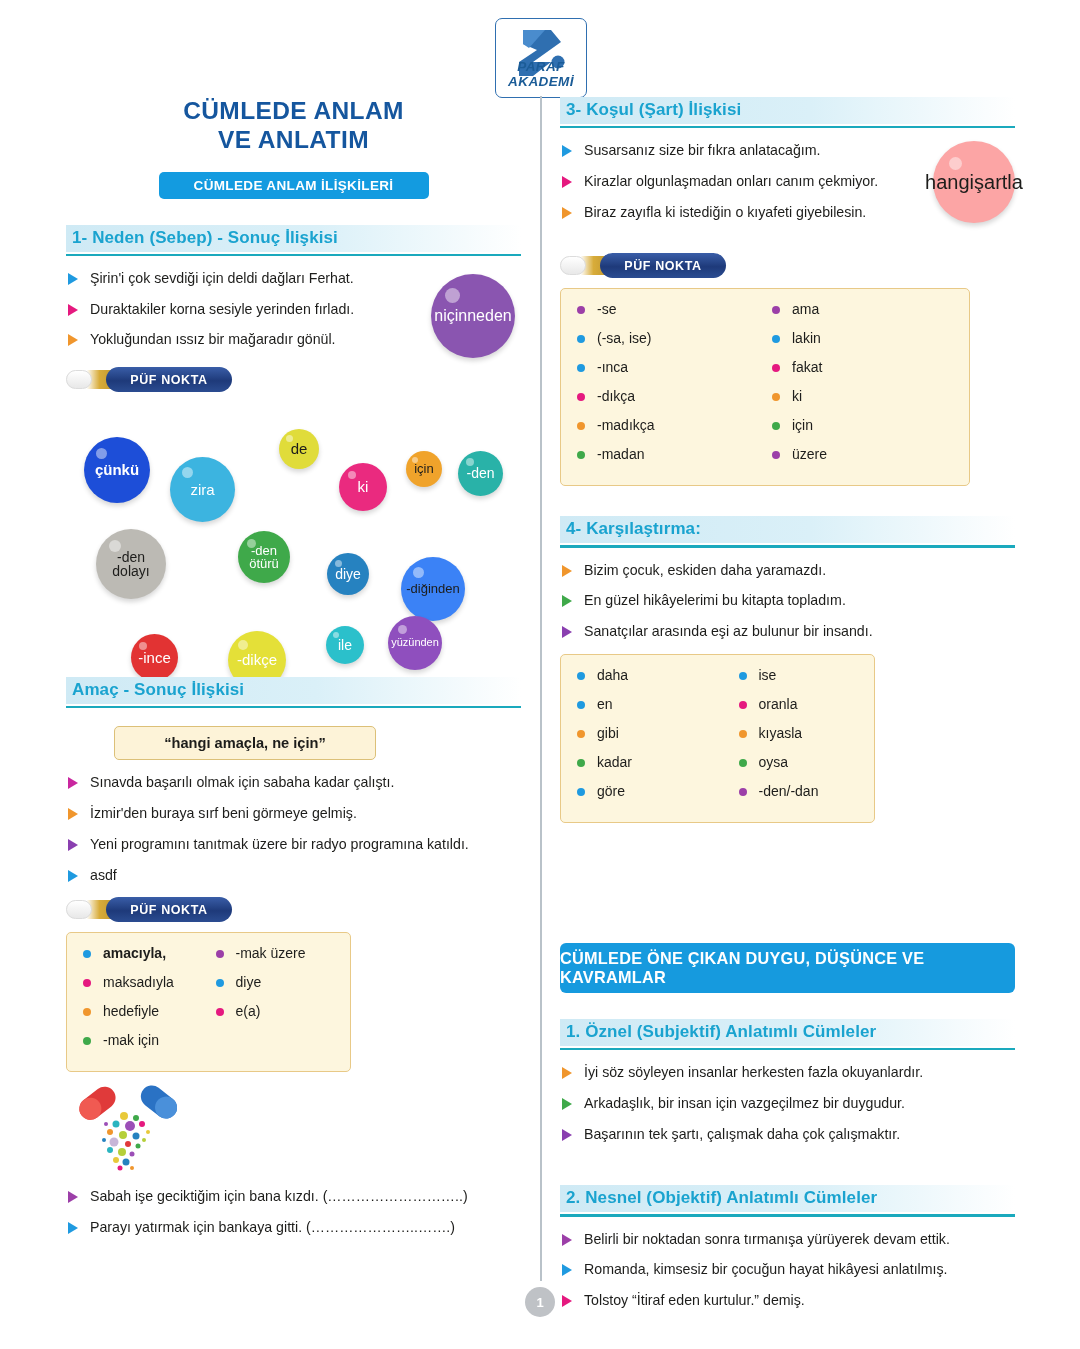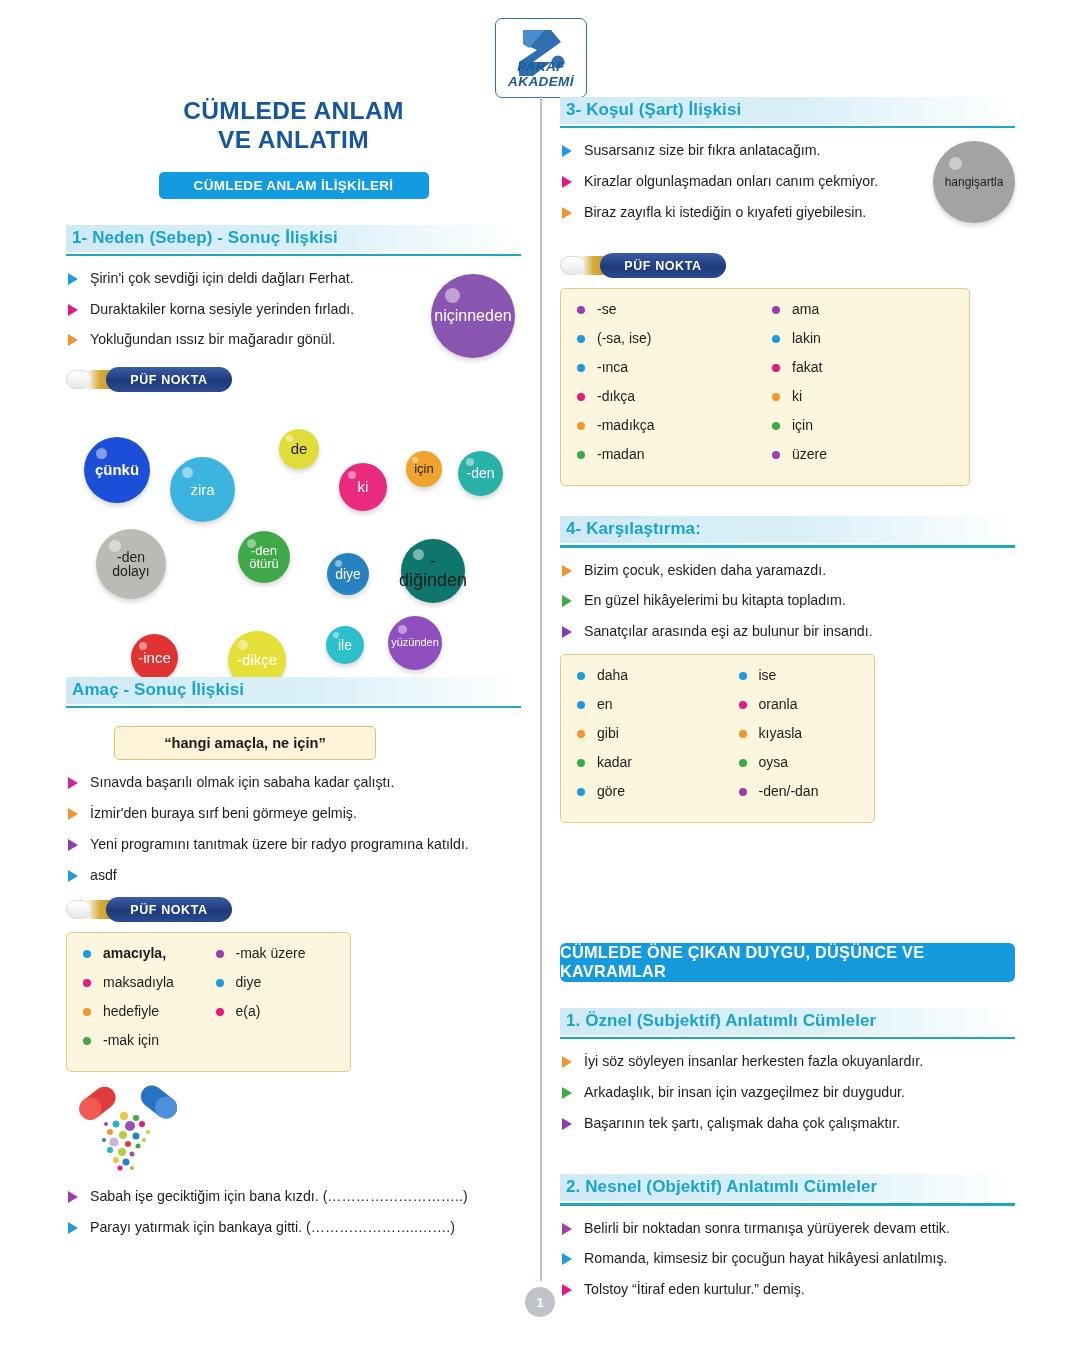--- a/index.html
+++ b/index.html
@@ -120,21 +120,21 @@
   
   .qbox {
     margin: 18px 0 0 48px; width: 262px; height: 34px;
     background: #fdf3d8; border: 1px solid #dcc078; border-radius: 5px;
     display: flex; align-items: center; justify-content: center;
     font-weight: bold; font-size: 14.6px; color: #1d1d1b;
   }
 
   
   .banner {
-    margin-top: 10px; height: 39px; background: #169ade; border-radius: 6px;
+    margin-top: 10px; height: 50px; background: #169ade; border-radius: 6px;
     display: flex; align-items: center; justify-content: center;
     color: #fff; font-weight: bold; font-size: 16.3px; letter-spacing: .25px;
   }
 
   
   .pageno {
     position: absolute; left: 525px; top: 1287px;
     width: 30px; height: 30px; border-radius: 50%; background: #bfc2c6;
     display: flex; align-items: center; justify-content: center;
     color: #fff; font-size: 13px; font-weight: bold;
@@ -224,21 +224,21 @@
           <span>-den<br>dolayı</span>
         </div>
         <div class="bubble" style="left: 172px; top: 130px; width: 52px; height: 52px; background: rgb(63, 169, 74); color: rgb(255, 255, 255); font-size: 13px;">
           <div class="gl" style="width: 9px; height: 9px; left: 9px; top: 8px;"></div>
           <span>-den<br>ötürü</span>
         </div>
         <div class="bubble" style="left: 261px; top: 152px; width: 42px; height: 42px; background: rgb(38, 130, 192); color: rgb(255, 255, 255); font-size: 14px;">
           <div class="gl" style="width: 7px; height: 7px; left: 8px; top: 7px;"></div>
           <span>diye</span>
         </div>
-        <div class="bubble" style="left: 335px; top: 138px; width: 64px; height: 64px; background: #0f766e; color: rgb(29, 29, 27); font-size: 18px;">
+        <div class="bubble" style="left: 335px; top: 156px; width: 64px; height: 64px; background: #3b82f6; color: rgb(29, 29, 27); font-size: 13px;">
           <div class="gl" style="width: 11px; height: 11px; left: 12px; top: 10px;"></div>
           <span>-diğinden</span>
         </div>
         <div class="bubble" style="left: 65px; top: 233px; width: 47px; height: 47px; background: rgb(226, 51, 51); color: rgb(255, 255, 255); font-size: 15px;">
           <div class="gl" style="width: 8px; height: 8px; left: 8px; top: 8px;"></div>
           <span>-ince</span>
         </div>
         <div class="bubble" style="left: 162px; top: 230px; width: 58px; height: 58px; background: rgb(228, 224, 56); color: rgb(255, 255, 255); font-size: 15px;">
           <div class="gl" style="width: 10px; height: 10px; left: 10px; top: 9px;"></div>
           <span>-dikçe</span>
@@ -336,21 +336,21 @@
       <div class="bar">3- Koşul (Şart) İlişkisi</div>
       <div class="rule"></div>
     </div>
 
     <div style="position:relative;">
       <ul class="blist" style="width:350px;" id="list-kosul">
           <li><span class="tri" style="color: rgb(31, 154, 224);"></span><span>Susarsanız size bir fıkra anlatacağım.</span></li>
           <li><span class="tri" style="color: rgb(229, 25, 127);"></span><span>Kirazlar olgunlaşmadan onları canım çekmiyor.</span></li>
           <li><span class="tri" style="color: rgb(240, 150, 45);"></span><span>Biraz zayıfla ki istediğin o kıyafeti giyebilesin.</span></li>
         </ul>
-      <div class="bubble" id="circle-hangi" style="right: 0px; top: -1px; width: 82px; height: 82px; font-size: 12px; background: #a3a3a3; color: rgb(29, 29, 27);">
+      <div class="bubble" id="circle-hangi" style="right: 0px; top: -1px; width: 82px; height: 82px; font-size: 20px; background: #fca5a5; color: rgb(29, 29, 27);">
         <div class="gl" style="left:16px; top:16px; width:13px; height:13px;"></div>
         <span>hangi</span>
           <br>
         <span>şartla</span>
       </div>
     </div>
 
     <div class="puf" style="margin-top:32px;">
       <div class="tail"></div>
       <div class="tail-cap"></div>

